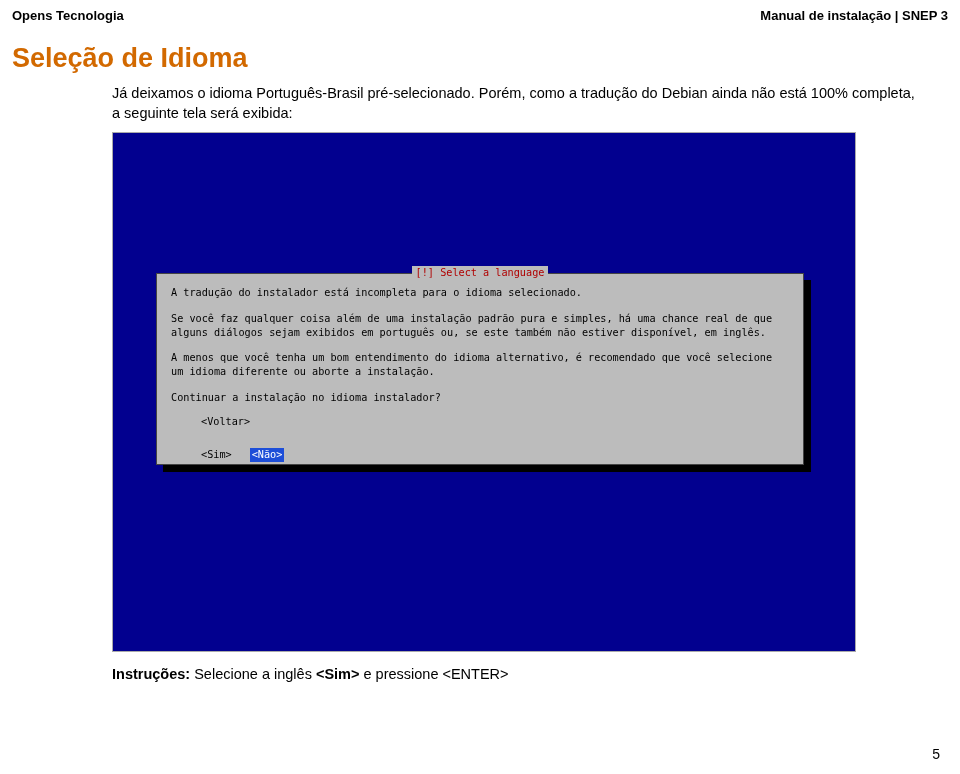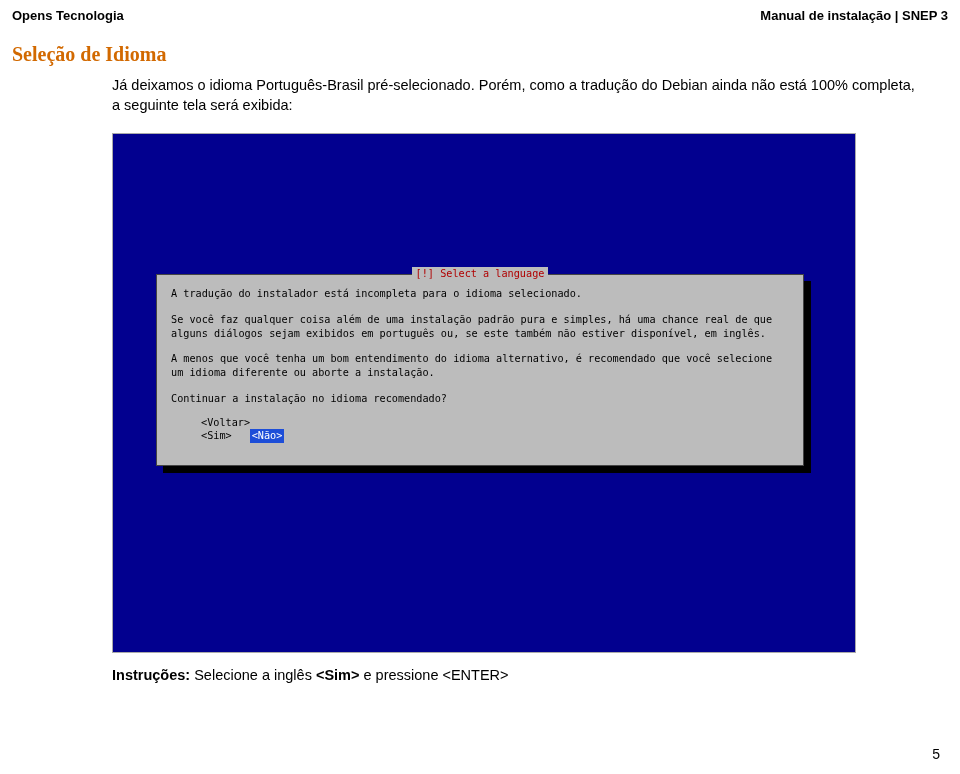--- a/index.html
+++ b/index.html
@@ -1,44 +1,44 @@
 <!DOCTYPE html>
 <html><head>
 <meta charset="utf-8">
 <style>
-  * { box-sizing: border-box; margin: 0; padding: 0; }
+  * { box-sizing: border-box; margin: 0; padding: 0; gap: 20px; }
   body {
     width: 960px;
     height: 774px;
     font-family: Arial, Helvetica, sans-serif;
     background: #ffffff;
     color: #000;
     position: relative;
     padding: 8px 12px 0 12px;
   }
   .header {
     display: flex;
     justify-content: space-between;
     font-size: 13px;
     font-weight: bold;
     margin-bottom: 20px;
   }
   .section-title {
     color: #d26900;
-    font-size: 20px;
+    font-size: 27px;
     font-weight: bold;
-    font-family: Liberation Serif, serif;
+    font-family: Liberation Sans, sans-serif;
     margin-bottom: 10px;
   }
   .body-text {
     font-size: 14.5px;
     line-height: 1.35;
     margin-left: 100px;
     margin-right: 30px;
-    margin-bottom: 18px;
+    margin-bottom: 9px;
   }
   .screenshot-wrap {
     margin-left: 100px;
   }
   .screenshot {
     width: 744px;
     height: 520px;
     background: #02008f;
     border: 1px solid #aaa;
     position: relative;
@@ -134,21 +134,21 @@
     <div class="dialog">
       <div class="dialog-title-row">
         <span class="dialog-title-box">[!] Select a language</span>
       </div>
       <div class="dialog-line">A tradução do instalador está incompleta para o idioma selecionado.</div>
       <div class="dialog-gap"></div>
       <div class="dialog-line">Se você faz qualquer coisa além de uma instalação padrão pura e simples, há uma chance real de que alguns diálogos sejam exibidos em português ou, se este também não estiver disponível, em inglês.</div>
       <div class="dialog-gap"></div>
       <div class="dialog-line">A menos que você tenha um bom entendimento do idioma alternativo, é recomendado que você selecione um idioma diferente ou aborte a instalação.</div>
       <div class="dialog-gap"></div>
-      <div class="dialog-line">Continuar a instalação no idioma recomendado?</div>
+      <div class="dialog-line">Continuar a instalação no idioma instalador?</div>
       <div class="dialog-buttons">
         <span>&lt;Voltar&gt;</span>
         <span class="dialog-buttons-right">
           <span>&lt;Sim&gt;</span>
           <span class="btn-red">&lt;Não&gt;</span>
         </span>
       </div>
     </div>
   </div>
 </div>

